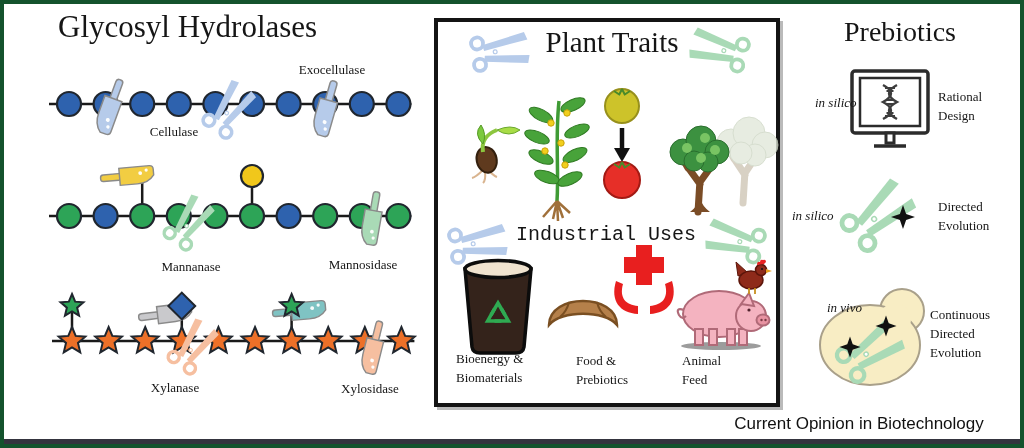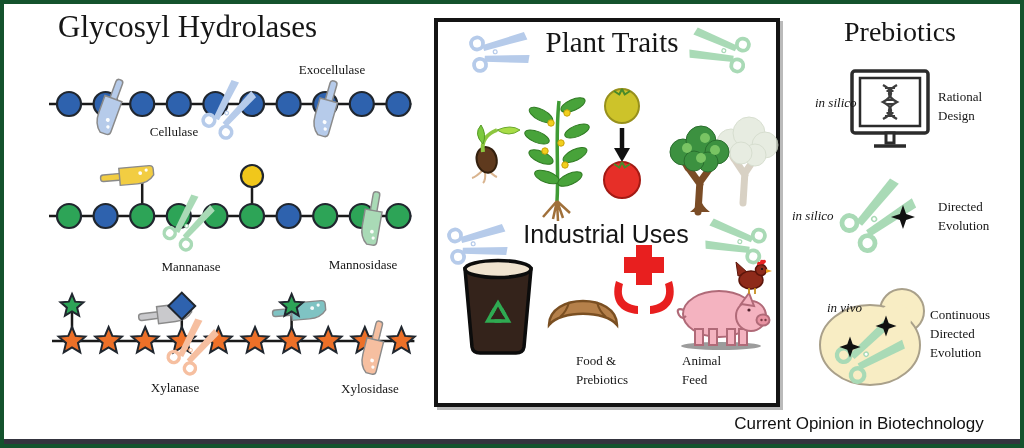--- a/index.html
+++ b/index.html
@@ -11,21 +11,21 @@
     border:4px solid #141414;box-sizing:border-box;background:transparent;
     box-shadow:3px 3px 0 rgba(130,130,130,.55);}
   .lbl{position:absolute;font-family:"Liberation Serif",serif;font-size:13px;
     color:#151515;text-align:center;line-height:19px;white-space:nowrap;}
   .lbl.block{white-space:normal;}
   .left-al{text-align:left;}
   .it{font-style:italic;}
   .sans{font-family:"Liberation Sans",sans-serif;}
   .title-gh{left:54px;top:13px;width:240px;font-size:31px;}
   .title-plant{left:520px;top:29px;width:176px;font-size:29px;}
-  .title-industrial{left:494px;top:221px;width:216px;font-size:25px;}
+  .title-industrial{left:494px;top:221px;width:216px;font-size:20px;font-family:Liberation Mono, monospace;}
   .title-improve{left:796px;top:18px;width:200px;font-size:28px;}
   .lbl-exocellulase{left:275px;top:56px;width:106px;}
   .lbl-cellulase{left:122px;top:118px;width:96px;}
   .lbl-galactosidase{left:10px;top:161px;width:112px;}
   .lbl-mannanase{left:139px;top:253px;width:96px;}
   .lbl-mannosidase{left:303px;top:251px;width:112px;}
   .lbl-xylanase{left:123px;top:374px;width:96px;}
   .lbl-xylosidase{left:310px;top:375px;width:112px;}
   .lbl-bioenergy{left:452px;top:345px;width:112px;}
   .lbl-food{left:572px;top:347px;width:92px;}
@@ -320,20 +320,24 @@
   <div class="lbl title-gh">Glycosyl Hydrolases</div>
   <div class="lbl lbl-exocellulase">Exocellulase</div>
   <div class="lbl lbl-cellulase">Cellulase</div>
   <div class="lbl lbl-mannanase">Mannanase</div>
   <div class="lbl lbl-mannosidase">Mannosidase</div>
   <div class="lbl lbl-xylanase">Xylanase</div>
   <div class="lbl lbl-xylosidase">Xylosidase</div>
 
   <div class="lbl title-plant">Plant Traits</div>
   <div class="lbl title-industrial sans">Industrial Uses</div>
+  <div class="lbl lbl-bioenergy left-al block">
+    <div>Bioenergy &amp;</div>
+    <div>Biomaterials</div>
+  </div>
   <div class="lbl lbl-food left-al block">
     <div>Food &amp;</div>
     <div>Prebiotics</div>
   </div>
   <div class="lbl lbl-animal left-al block">
     <div>Animal</div>
     <div>Feed</div>
   </div>
 
   <div class="lbl title-improve">Prebiotics</div>

